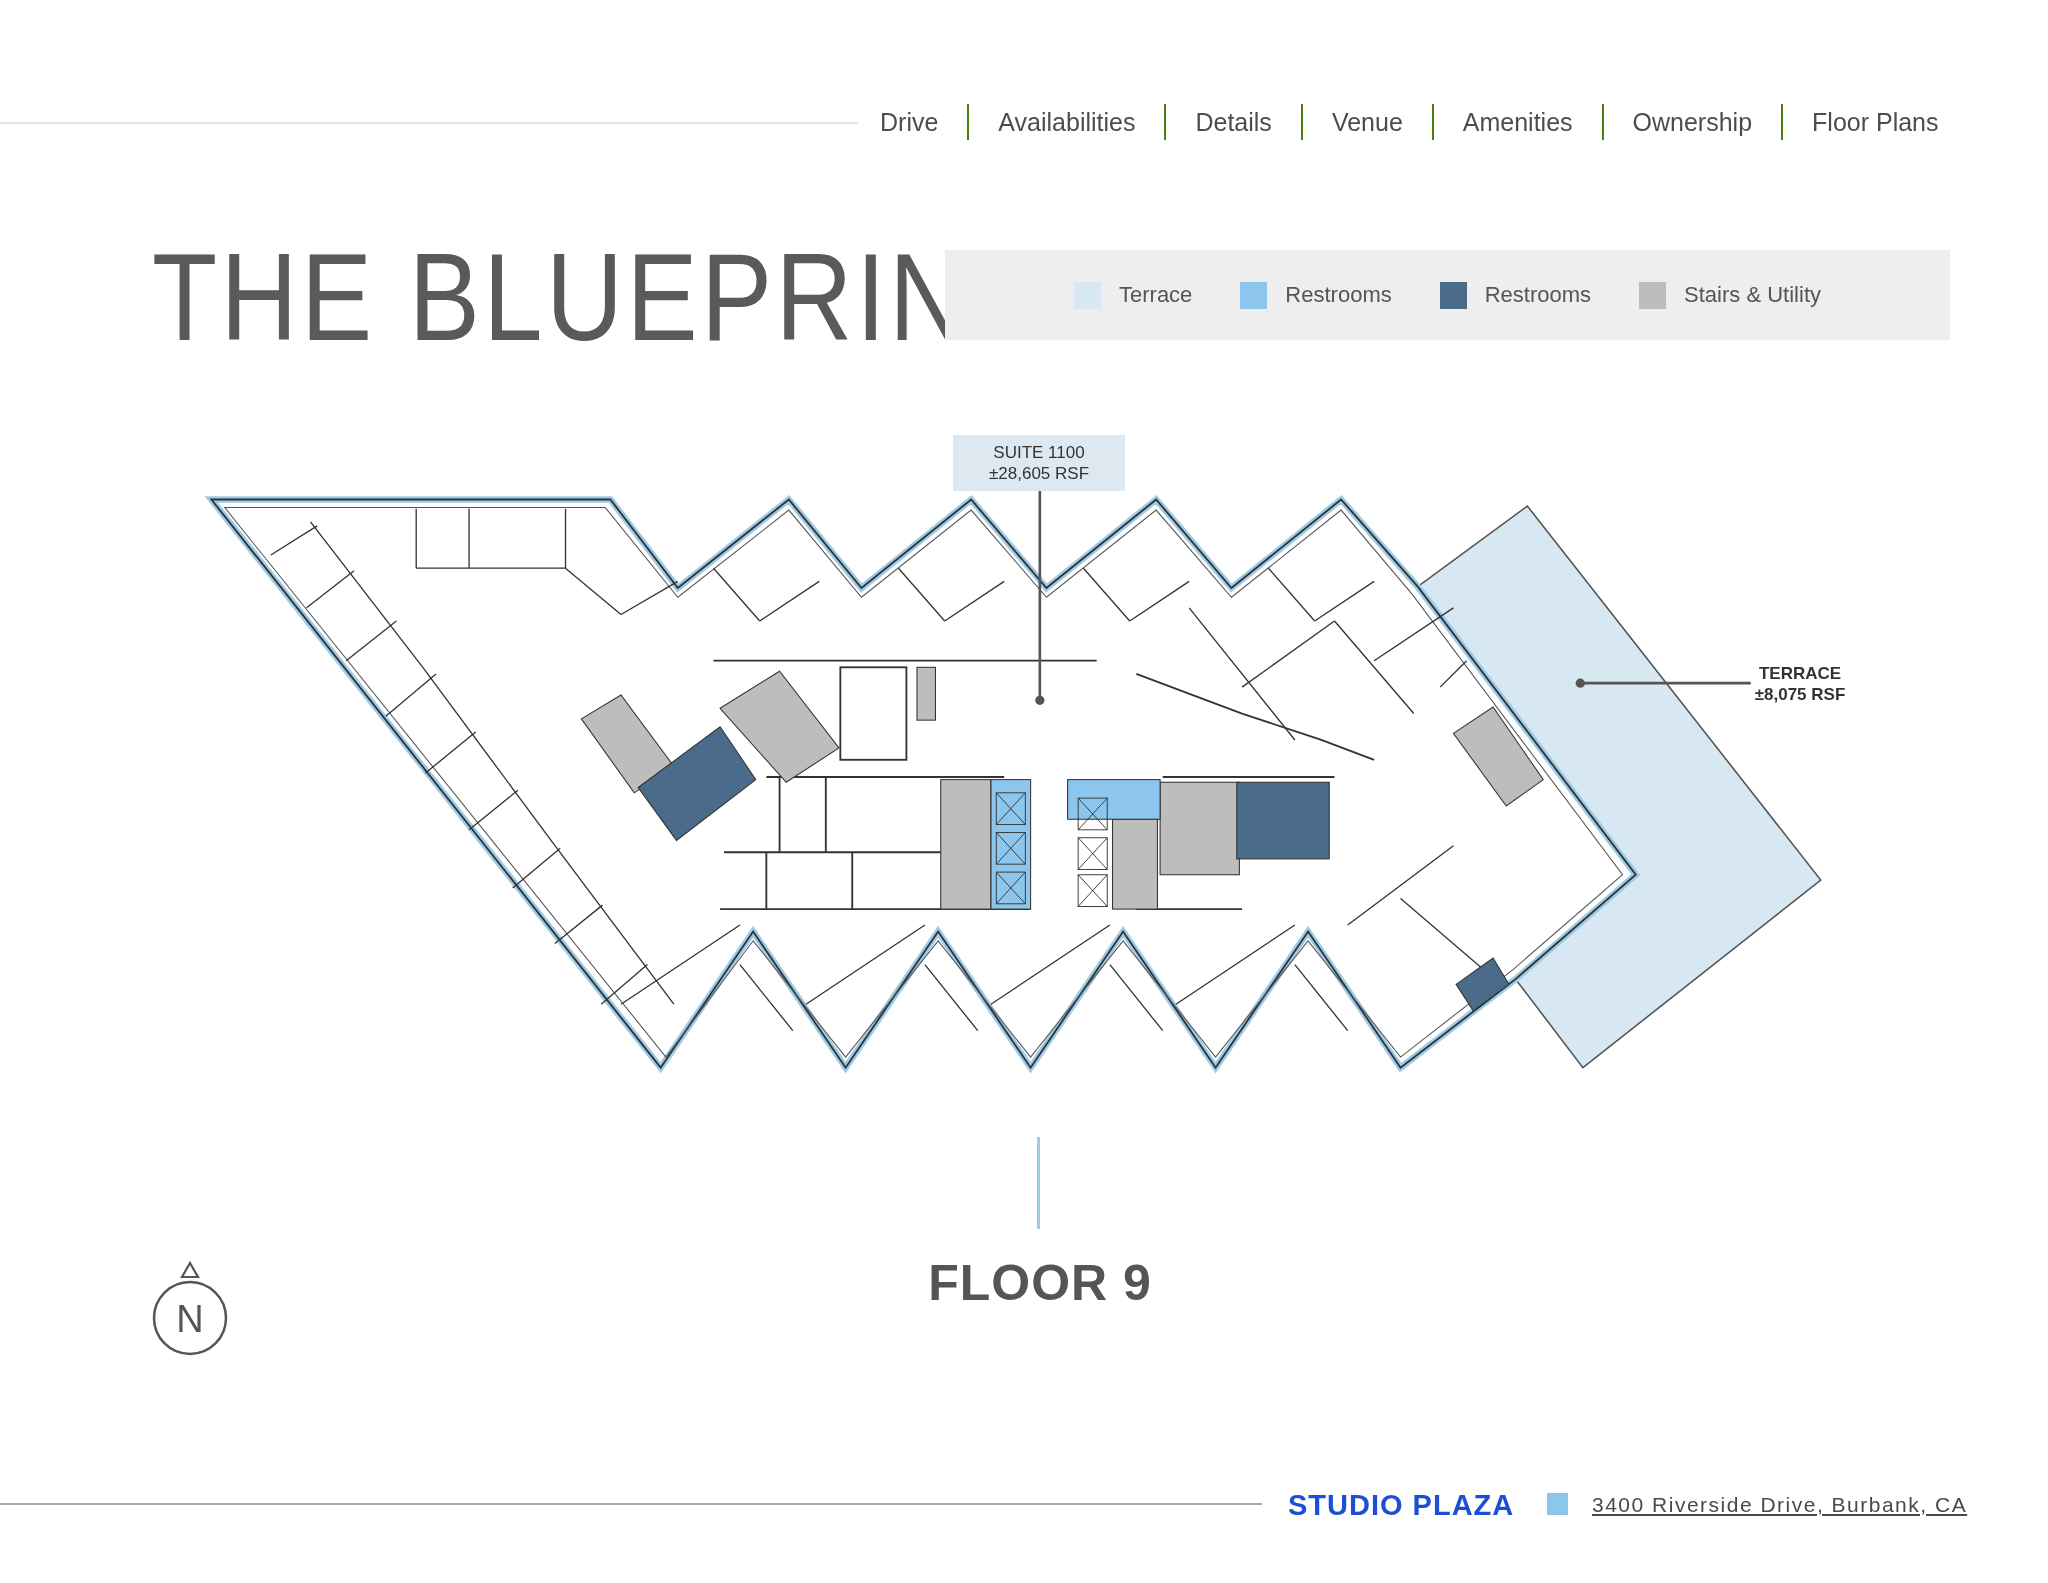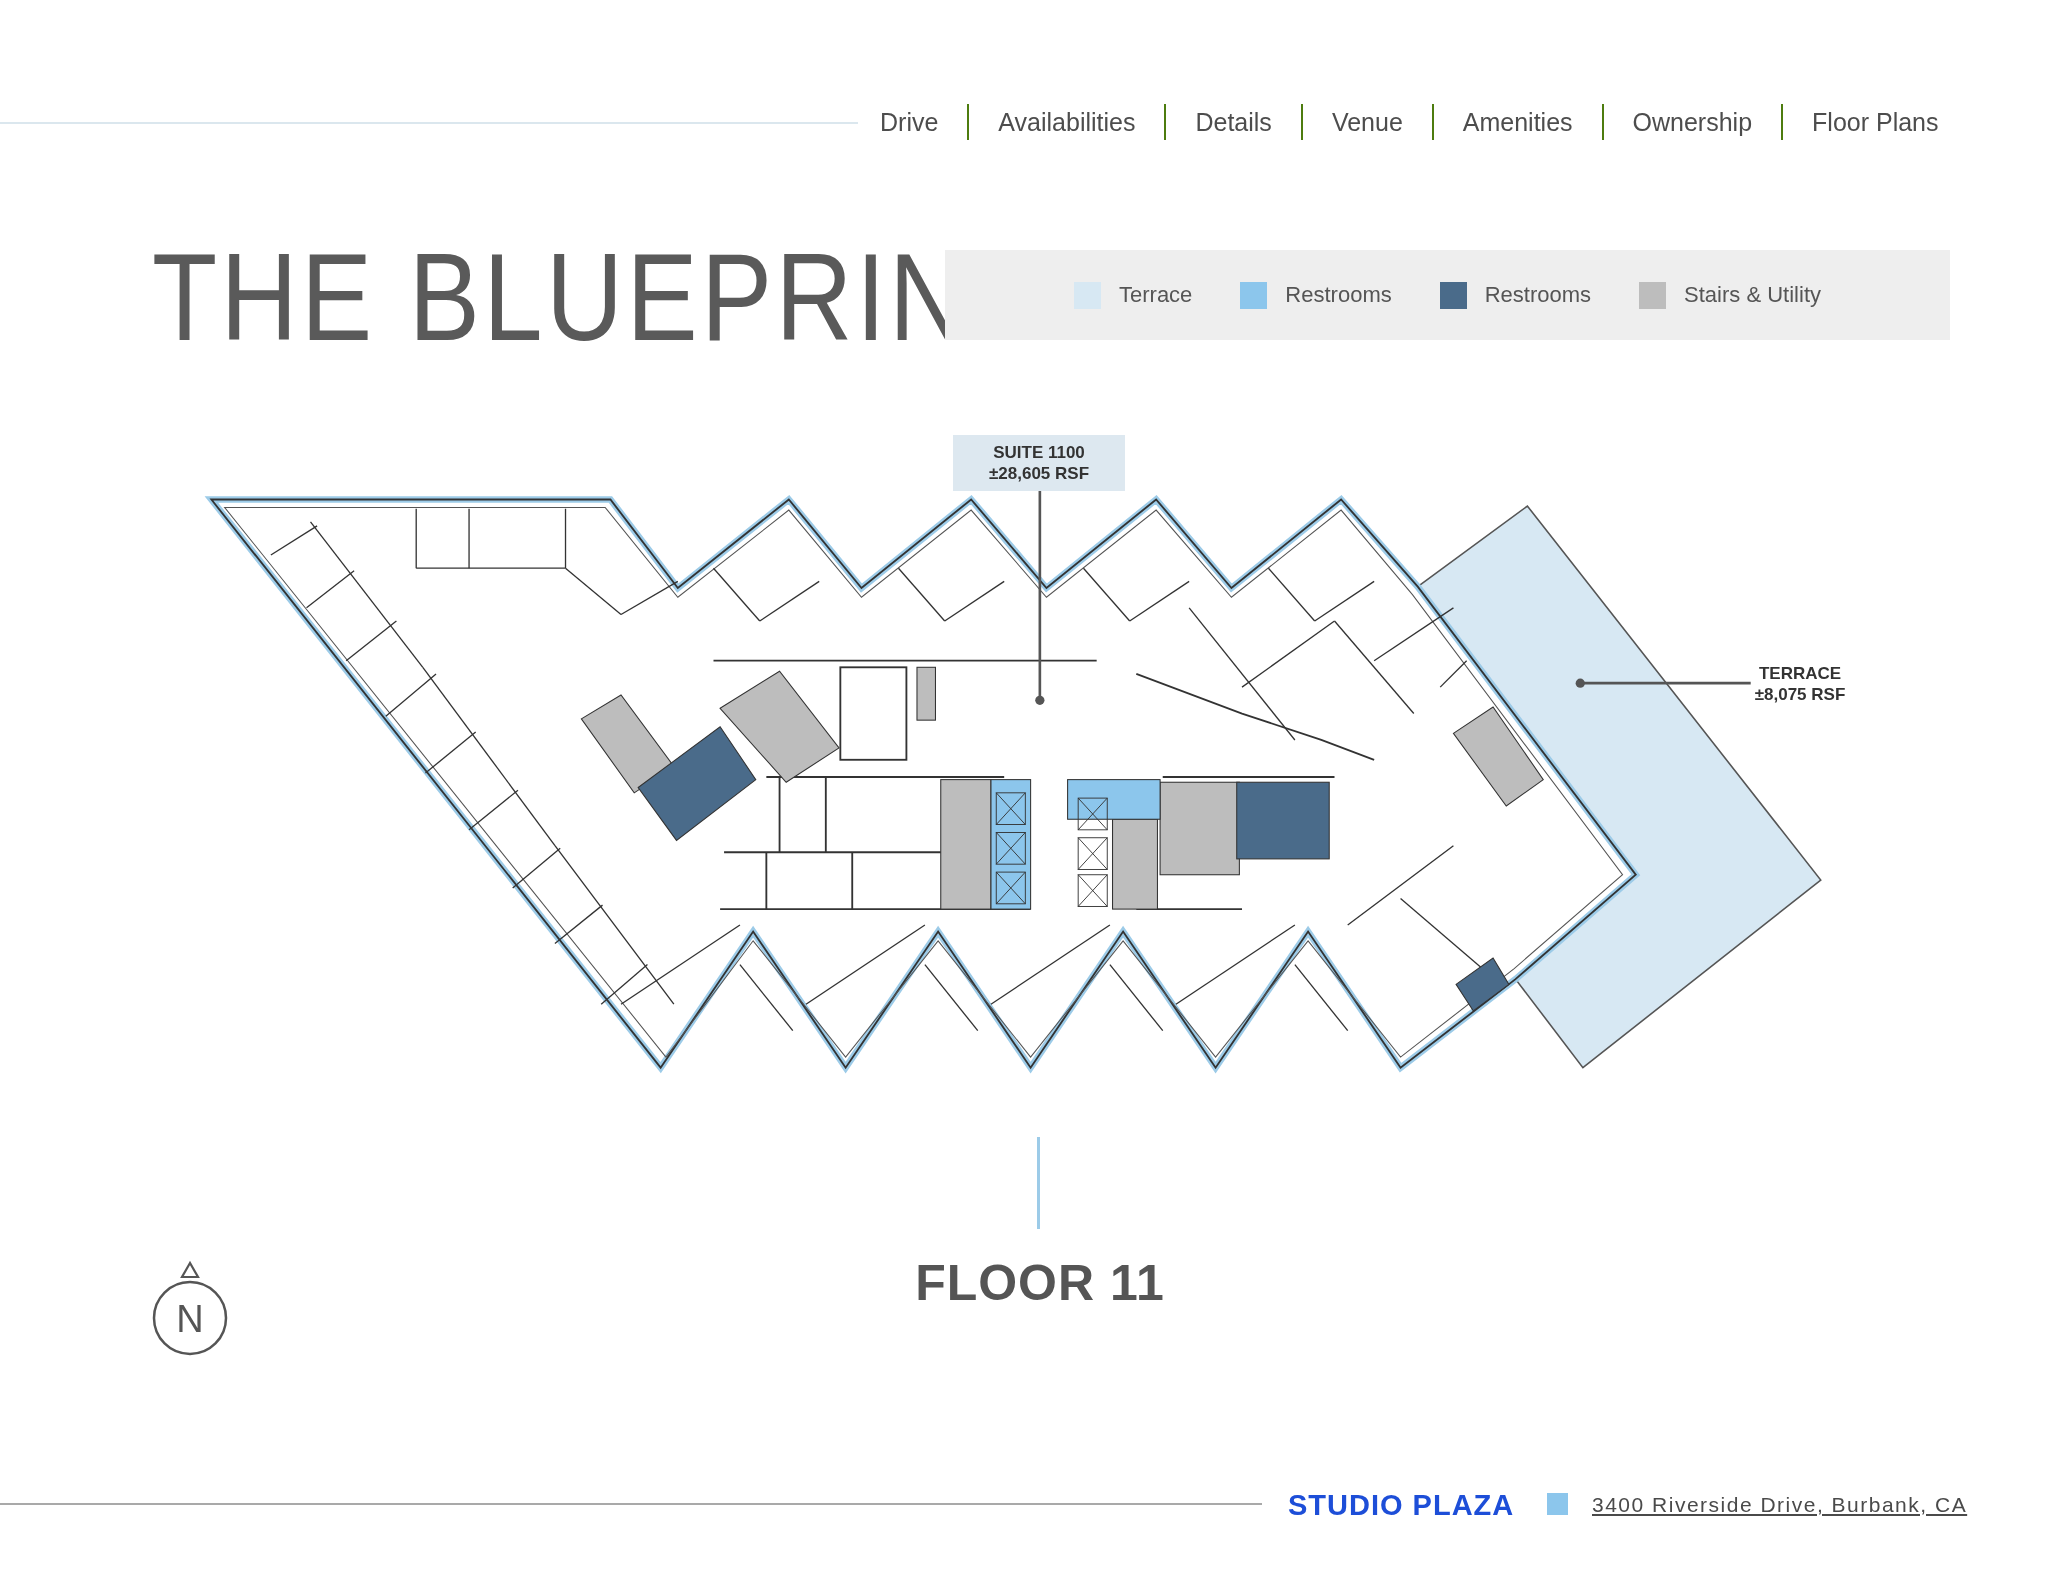--- a/index.html
+++ b/index.html
@@ -18,21 +18,21 @@
            white-space:nowrap; }
   
   .legend { left:945px; top:250px; width:1005px; height:90px; background:#eeeeee;
             display:flex; align-items:center; justify-content:center; gap:0; }
   .legend-item { display:flex; align-items:center; margin:0 24px; }
   .swatch { width:27px; height:27px; margin-right:18px; }
   .legend-label { font-size:22px; color:#555; white-space:nowrap; }
   
   .suite-box { left:953px; top:435px; width:172px; height:56px; background:#dde8f0;
                display:flex; flex-direction:column; align-items:center; justify-content:center;
-               font-size:17px; font-weight:bold; color:#333; line-height:21px; text-align:center; }
+               font-size:17px; font-weight:normal; color:#333; line-height:21px; text-align:center; }
   .terrace-label { left:1745px; top:663px; width:110px; font-size:17px; font-weight:bold;
                    color:#333; line-height:21px; text-align:center; }
   .floor-line { left:1037px; top:1137px; width:3px; height:92px; background:#9ccbe8; }
   .floor-title { left:900px; top:1255px; width:280px; text-align:center; font-size:50px;
                  font-weight:bold; color:#555; letter-spacing:1px; line-height:56px; }
   .north { left:148px; top:1260px; width:84px; height:100px; }
   
   .footer-rule { left:0; top:1503px; width:1262px; height:2px; background:#a9a9a9; }
   .footer-brand { left:1288px; top:1488px; font-size:29px; font-weight:bold; letter-spacing:1px;
                   color:#1d4ed8; line-height:34px; white-space:nowrap; }
@@ -195,21 +195,21 @@
   <span>SUITE 1100</span>
   <span>±28,605 RSF</span>
 </div>
 
 <div class="abs terrace-label">
   <div>TERRACE</div>
   <div>±8,075 RSF</div>
 </div>
 
 <div class="abs floor-line"></div>
-<div class="abs floor-title">FLOOR 11</div>
+<div class="abs floor-title">FLOOR 9</div>
 
 <svg class="abs north" viewBox="0 0 84 100">
   <polygon points="42,3 34,17 50,17" fill="none" stroke="#555" stroke-width="2.2"></polygon>
   <circle cx="42" cy="58" r="36" fill="none" stroke="#555" stroke-width="2.5"></circle>
   <text x="42" y="72" text-anchor="middle" font-family="Liberation Sans, sans-serif" font-size="38" fill="#555">N</text>
 </svg>
 
 <div class="abs footer-rule"></div>
 <div class="abs footer-brand">STUDIO PLAZA</div>
 <div class="abs footer-swatch"></div>

